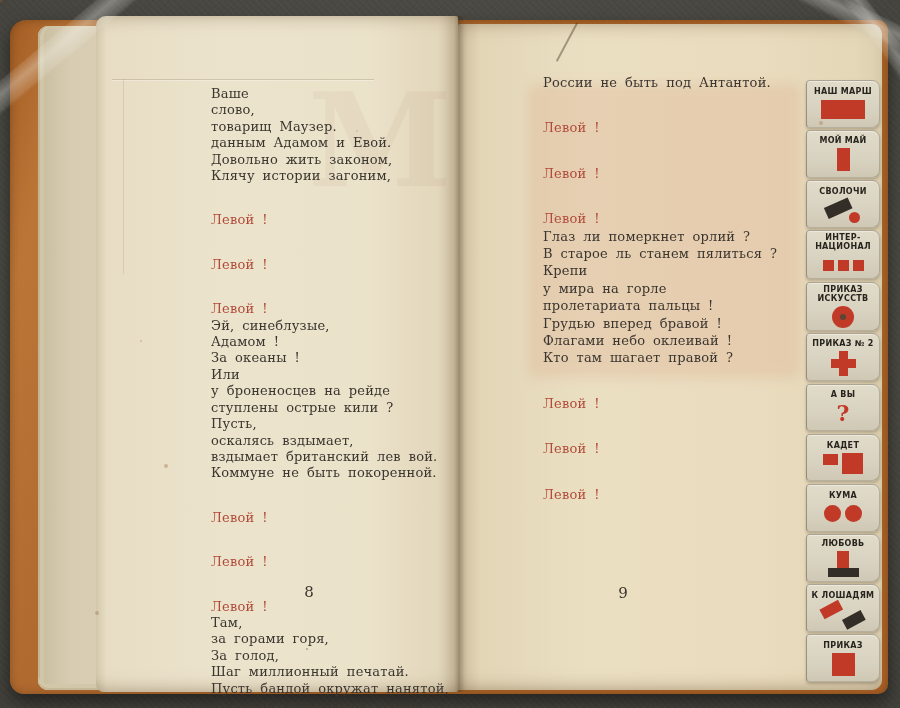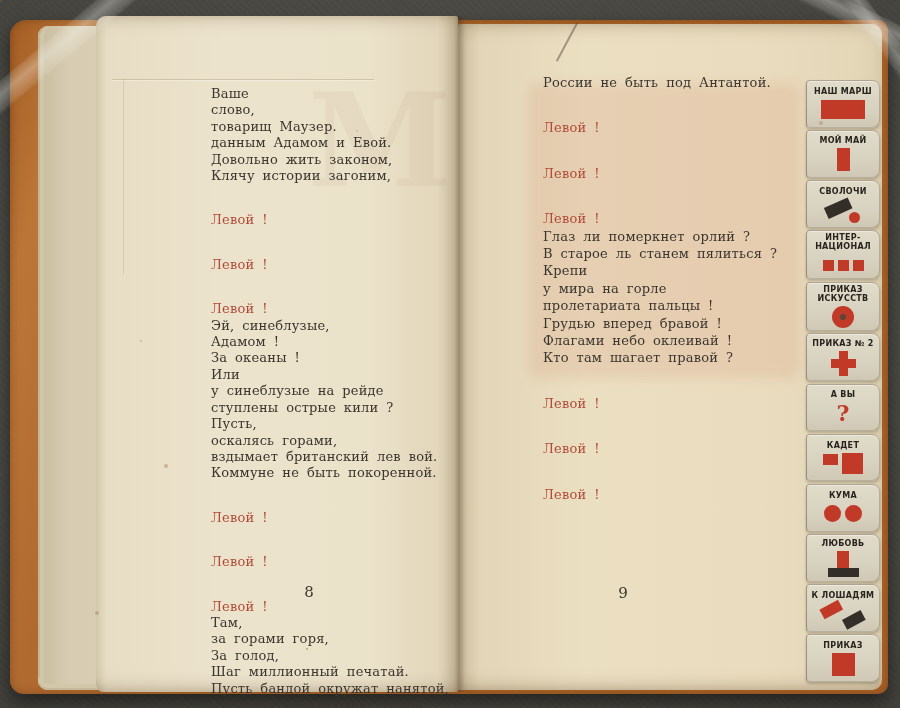--- a/index.html
+++ b/index.html
@@ -113,24 +113,24 @@
         <div class="line">данным Адамом и Евой.</div>
         <div class="line">Довольно жить законом,</div>
         <div class="line">Клячу истории загоним,</div>
         <div class="line red">Левой !</div>
         <div class="line red">Левой !</div>
         <div class="line red">Левой !</div>
         <div class="line">Эй, синеблузые,</div>
         <div class="line">Адамом !</div>
         <div class="line">За океаны !</div>
         <div class="line">Или</div>
-        <div class="line">у синеблузые на рейде</div>
+        <div class="line">у броненосцев на рейде</div>
         <div class="line">ступлены острые кили ?</div>
         <div class="line">Пусть,</div>
-        <div class="line">оскалясь горами,</div>
+        <div class="line">оскалясь вздымает,</div>
         <div class="line">вздымает британский лев вой.</div>
         <div class="line">Коммуне не быть покоренной.</div>
         <div class="line red">Левой !</div>
         <div class="line red">Левой !</div>
         <div class="line red">Левой !</div>
         <div class="line">Там,</div>
         <div class="line">за горами горя,</div>
         <div class="line">За голод,</div>
         <div class="line">Шаг миллионный печатай.</div>
         <div class="line">Пусть бандой окружат нанятой,</div>

